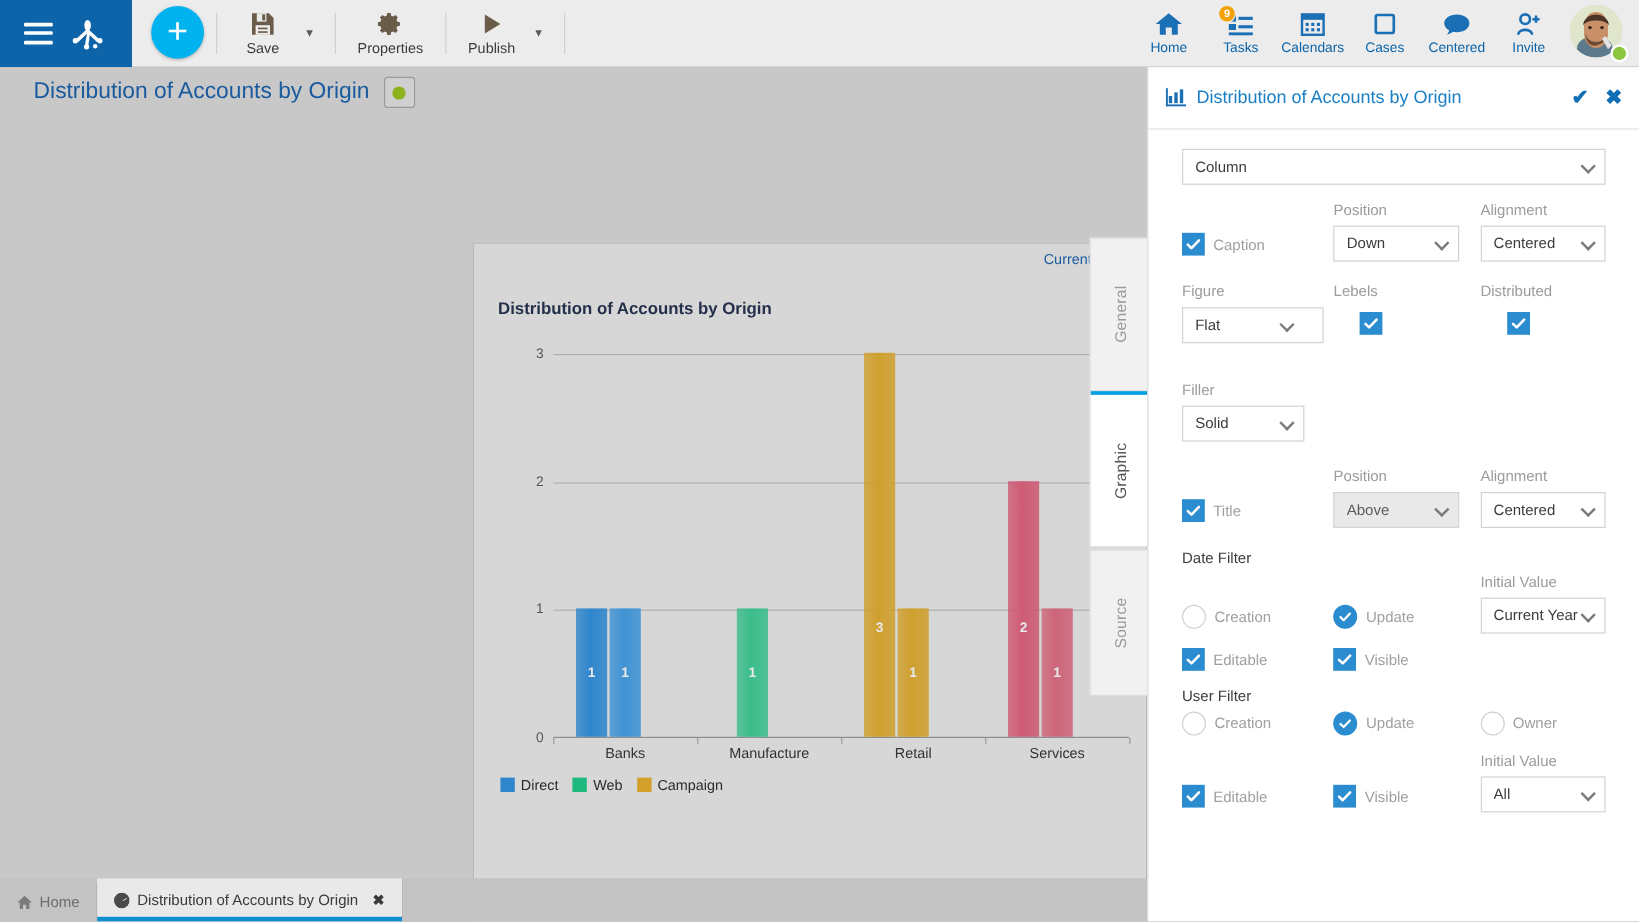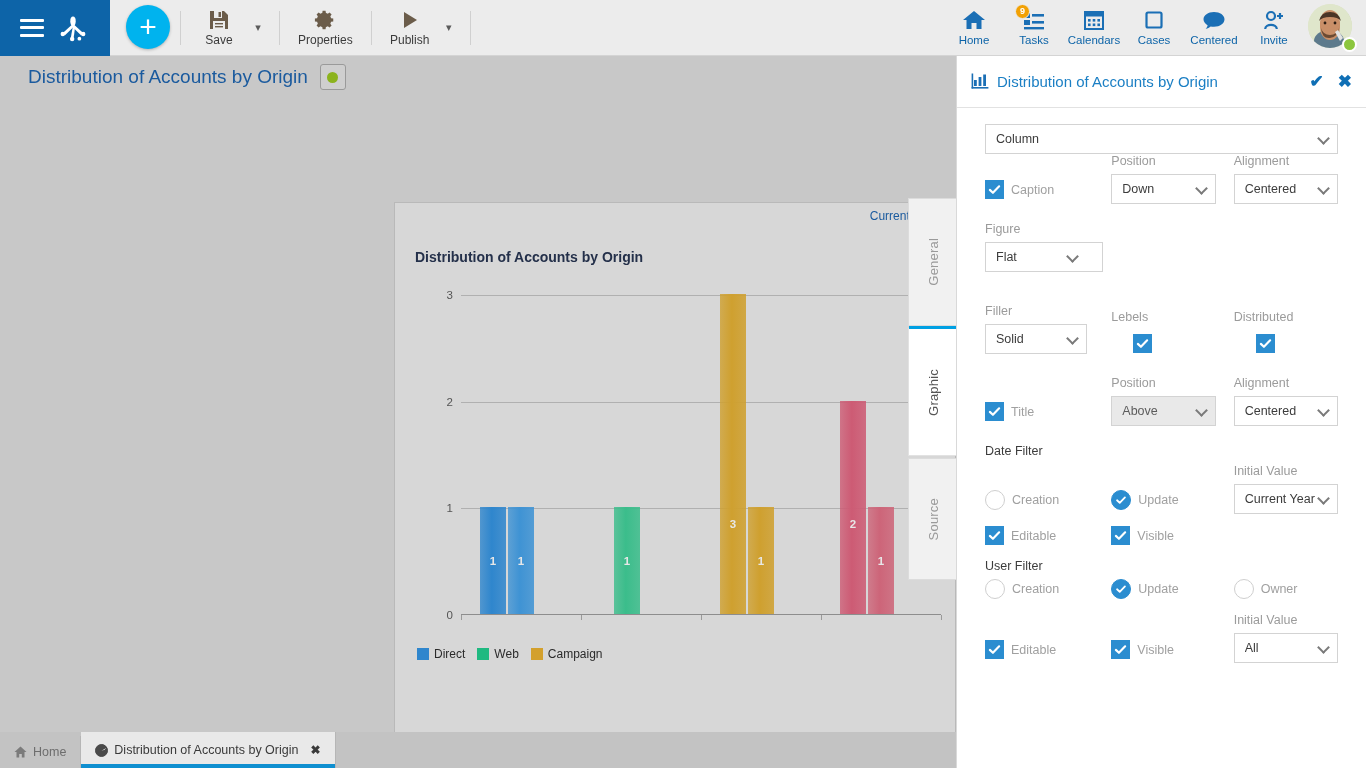--- a/index.html
+++ b/index.html
@@ -401,20 +401,26 @@
               </div>
             </div>
         <div class="tickmark" style="left: 0px;"></div>
             <div class="tickmark" style="left: 120px;"></div>
             <div class="tickmark" style="left: 240px;"></div>
             <div class="tickmark" style="left: 360px;"></div>
             <div class="tickmark" style="left: 480px;"></div>
           </div>
       </div>
 
+      <div class="x-labels" id="xlabs">
+          <div class="x-lab" style="left: 60px;">Banks</div>
+          <div class="x-lab" style="left: 180px;">Manufacture</div>
+          <div class="x-lab" style="left: 300px;">Retail</div>
+          <div class="x-lab" style="left: 420px;">Services</div>
+        </div>
 
       <div class="legend" id="legend">
           <div class="lg-item">
             <span class="lg-swatch" style="background: rgb(47, 134, 205);"></span>
             <span class="lg-text">Direct</span>
           </div>
           <div class="lg-item">
             <span class="lg-swatch" style="background: rgb(31, 185, 128);"></span>
             <span class="lg-text">Web</span>
           </div>
@@ -465,21 +471,21 @@
         <rect x="0.6" y="0.5" width="1.6" height="15" fill="#1b6fb5"></rect>
         <rect x="0.6" y="14" width="16.8" height="1.6" fill="#1b6fb5"></rect>
       </svg>
       <div class="rp-title">Distribution of Accounts by Origin</div>
       <div class="rp-act">✔</div>
       <div class="rp-act">✖</div>
     </div>
 
     <div class="rp-body">
 
-      <div class="sel-wrap" style="">
+      <div class="sel-wrap" style="margin-bottom:14px;">
         <select id="sel-graphic-type"><option value="Column">Column</option><option value="Bar">Bar</option><option value="Line">Line</option><option value="Pie">Pie</option><option value="Area">Area</option></select>
       </div>
 
       <div class="row" style="gap:18px; margin-bottom:18px;">
         <div style="width:110px; padding-bottom:5px;">
           <div class="chk-row">
             <span class="chk">
               <svg viewBox="0 0 14 14">
                   <path d="M2 7.4 L5.3 10.6 L12 3.6" stroke="#fff" stroke-width="2.3" fill="none" stroke-linecap="round" stroke-linejoin="round"></path>
                 </svg>
@@ -494,21 +500,21 @@
           </div>
         </div>
         <div style="width:106px;">
           <div class="fld-label muted">Alignment</div>
           <div class="sel-wrap">
             <select id="sel-caption-align"><option value="Centered">Centered</option><option value="Left">Left</option><option value="Right">Right</option></select>
           </div>
         </div>
       </div>
 
-      <div class="row" style="gap:18px; align-items:flex-end;">
+      <div class="row" style="gap:18px; align-items:flex-start;">
         <div style="width:110px;">
           <div class="fld-label muted">Figure</div>
           <div class="sel-wrap" style="width:102px;">
             <select id="sel-figure" style="width:118px;"><option value="Flat">Flat</option><option value="3D">3D</option><option value="Gradient">Gradient</option></select>
           </div>
           <div class="fld-label muted" style="margin-top:32px;">Filler</div>
           <div class="sel-wrap" style="width:102px;">
             <select id="sel-filler" style="width:102px;"><option value="Solid">Solid</option><option value="Pattern">Pattern</option><option value="Gradient">Gradient</option></select>
           </div>
         </div>

